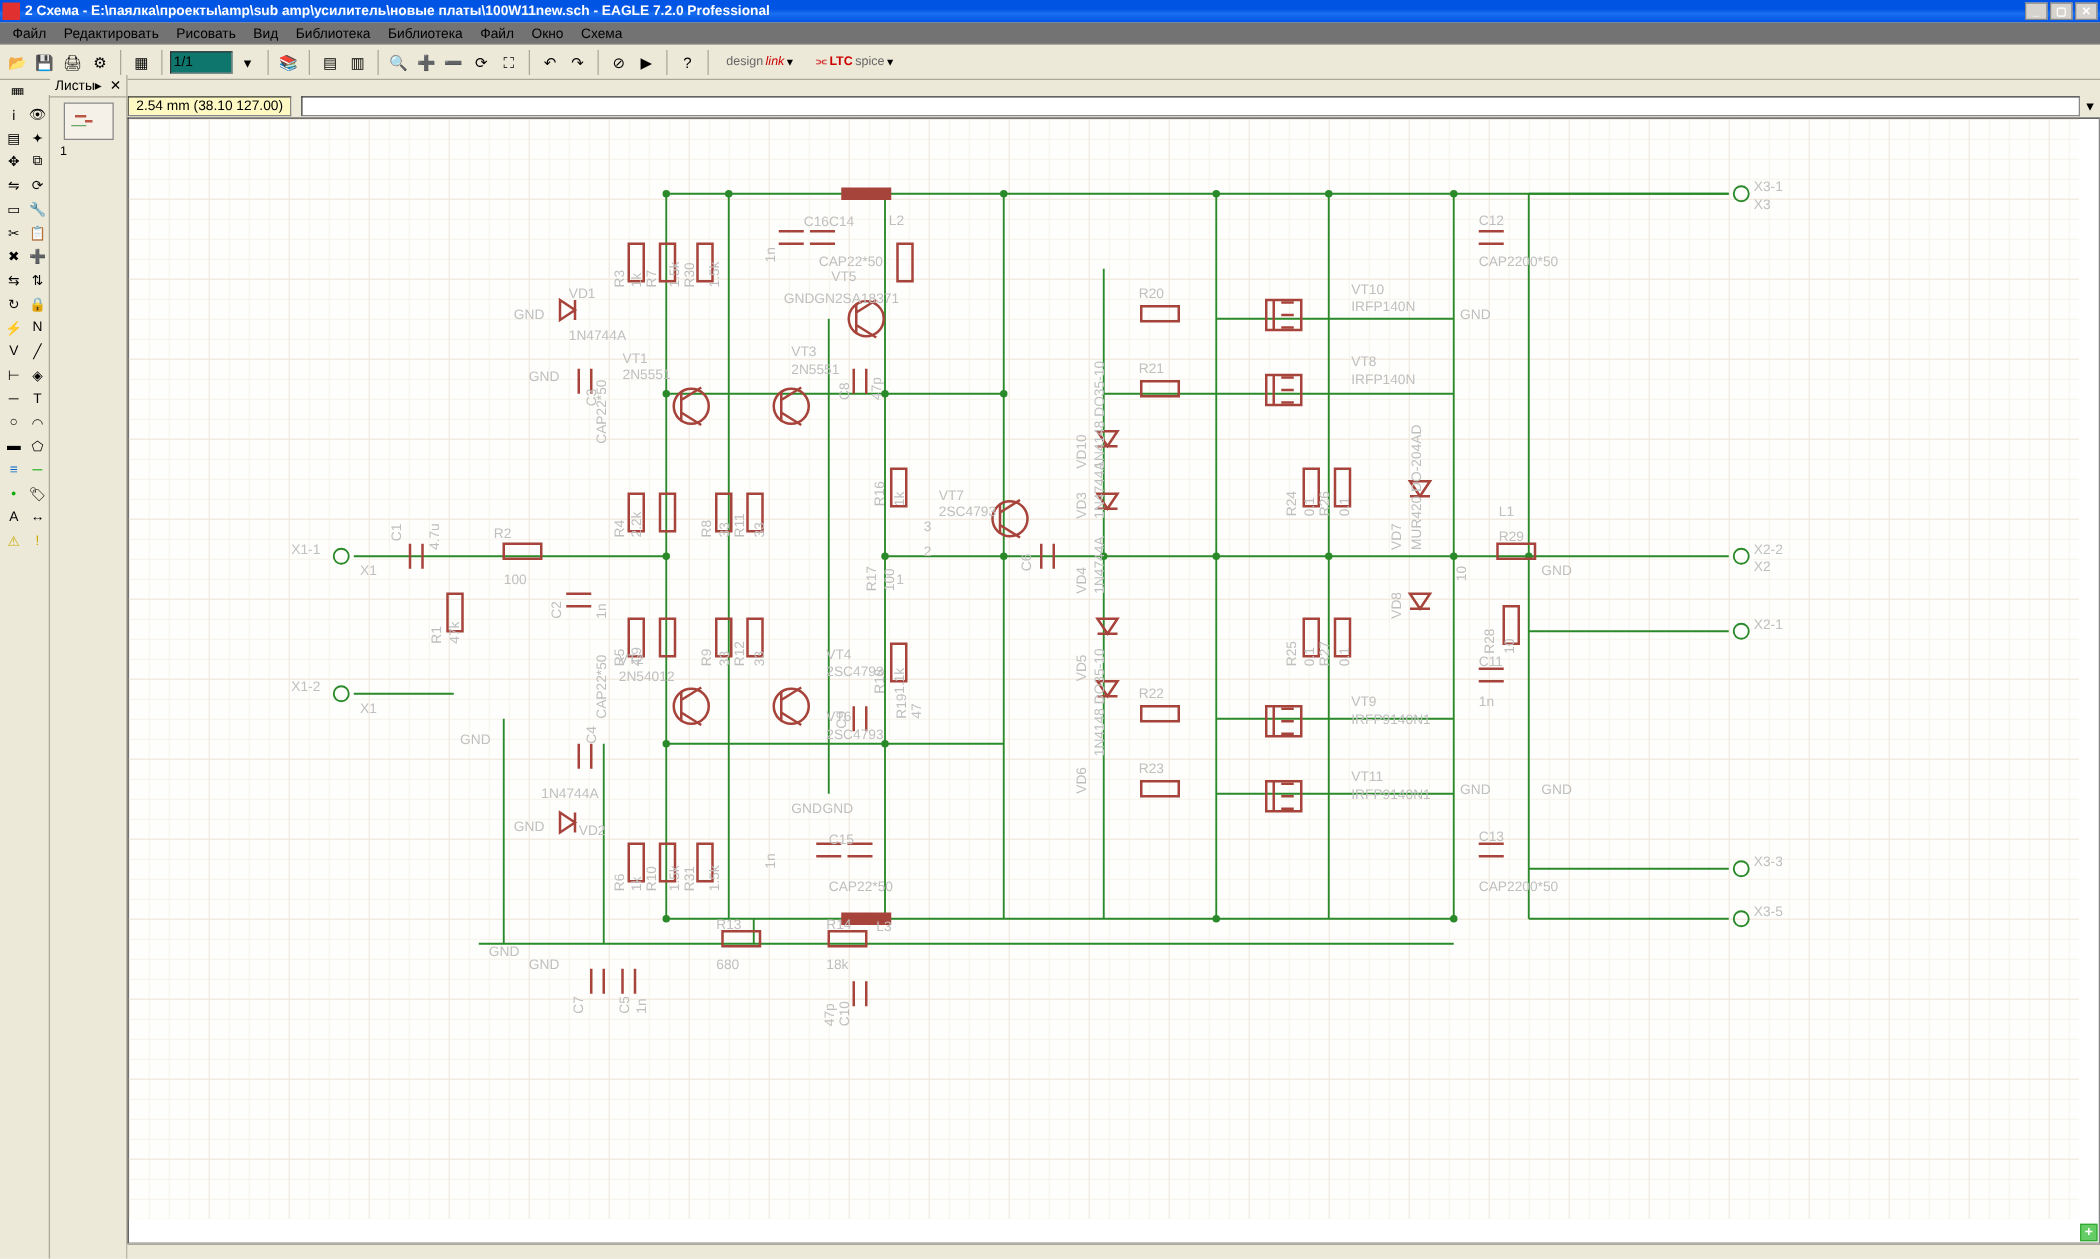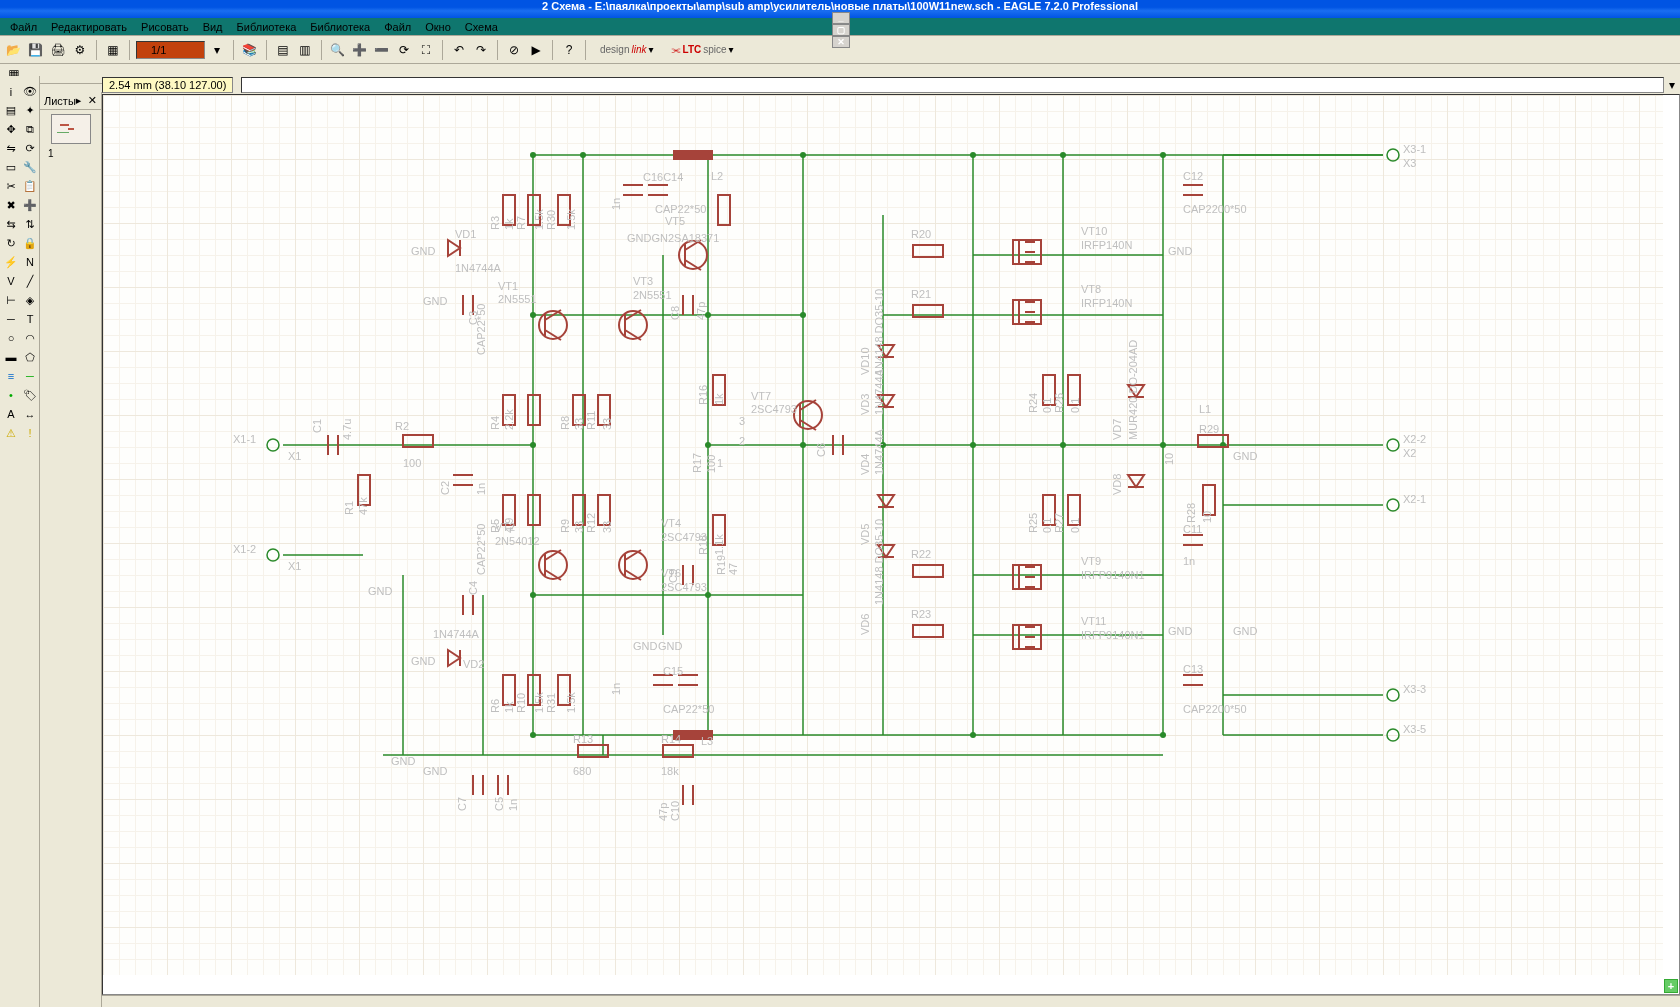--- a/index.html
+++ b/index.html
@@ -14,48 +14,47 @@
   }
   .titlebar {
     background: linear-gradient(to bottom, #0054e3, #0054e3 40%, #1a6ef0 60%, #0054e3);
     color: #fff;
     height: 18px;
     display: flex;
     align-items: center;
     padding: 0 2px;
     font-weight: bold;
     font-size: 11px;
-    flex-direction: column;
   }
   .titlebar .icon {
     width: 14px; height: 14px; background:#e03030; margin-right:4px;
   }
   .titlebar .spacer { flex:1; }
   .winbtn {
     width: 18px; height: 14px; background:#d6d3ce; border:1px solid #888;
     margin-left:2px; display:flex; align-items:center; justify-content:center;
     font-size:9px; cursor:pointer;
   }
   .menubar {
-    background:#0f766e; height:18px; display:flex; align-items:center;
+    background:#737373; height:18px; display:flex; align-items:center;
     padding-left:4px; font-size:11px; gap:2px; border-bottom:1px solid #aca899;
   }
   .menubar span { padding:1px 6px; cursor:pointer; }
   .toolbar {
     background:#ece9d8; height:28px; display:flex; align-items:center;
     padding:2px 4px; gap:2px; border-bottom:1px solid #aca899;
   }
   .tbtn {
     width:20px; height:20px; border:1px solid transparent; display:flex;
     align-items:center; justify-content:center; cursor:pointer; font-size:12px;
   }
   .tsep { width:1px; height:20px; background:#aca899; margin:0 4px; }
   .pagefield {
-    width:69px; height:18px; border:1px inset #888; background:#c2410c;
-    font-size:11px; padding:0 14px;
+    width:50px; height:18px; border:1px inset #888; background:#0f766e;
+    font-size:11px; padding:0 2px;
   }
   .logo { font-size:10px; display:flex; align-items:center; padding:0 8px; gap:2px;}
   .logo .dlink { color:#666; }
   .logo .dlinkr { color:#c00; font-style:italic;text-align:right;}
   .logo .ltc { color:#c00; font-weight:bold;text-align:right;}
   .logo .spice { color:#666;}
   .toolbar2 {
     background:#ece9d8; height:20px; display:flex; align-items:center;
     padding:2px 4px; border-bottom:1px solid #aca899;
   }
@@ -76,21 +75,21 @@
     background:#ece9d8; border-right:1px solid #aca899; padding-top:4px;
   }
   .toolgrid {
     display:grid; grid-template-columns:1fr 1fr; gap:1px; padding:2px;
   }
   .ltool {
     width:18px; height:18px; border:1px solid transparent; display:flex;
     align-items:center; justify-content:center; cursor:pointer; font-size:11px;
   }
   .sheets-panel {
-    position:absolute; top:92px; left:40px; width:62px; bottom:0;
+    position:absolute; top:60px; left:40px; width:62px; bottom:0;
     background:#ece9d8; border-right:1px solid #aca899;
   }
   .sheets-header {
     height:18px; display:flex; align-items:center; padding:0 4px;
     font-size:11px; border-bottom:1px solid #aca899;
   }
   .sheets-header .x { margin-left:auto; cursor:pointer; }
   .sheet-thumb {
     width:40px; height:30px; border:1px solid #888; margin:4px auto;
     background:#f5f0e8; position:relative;

